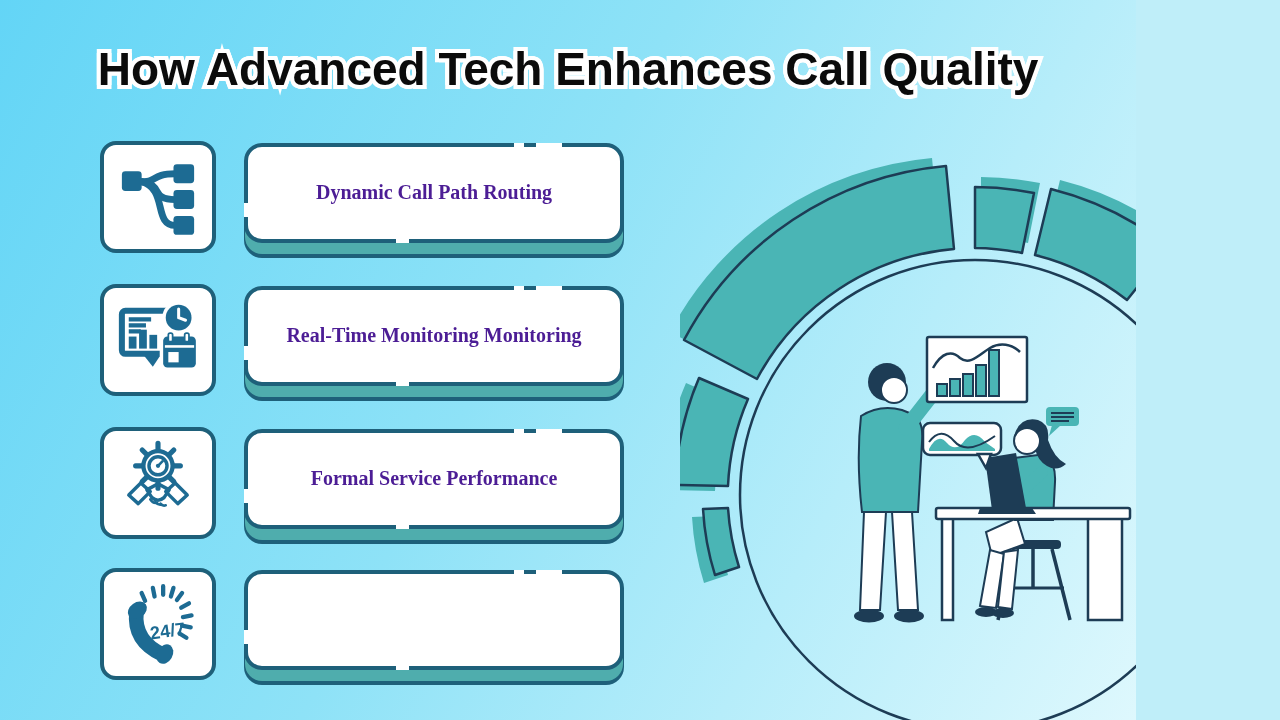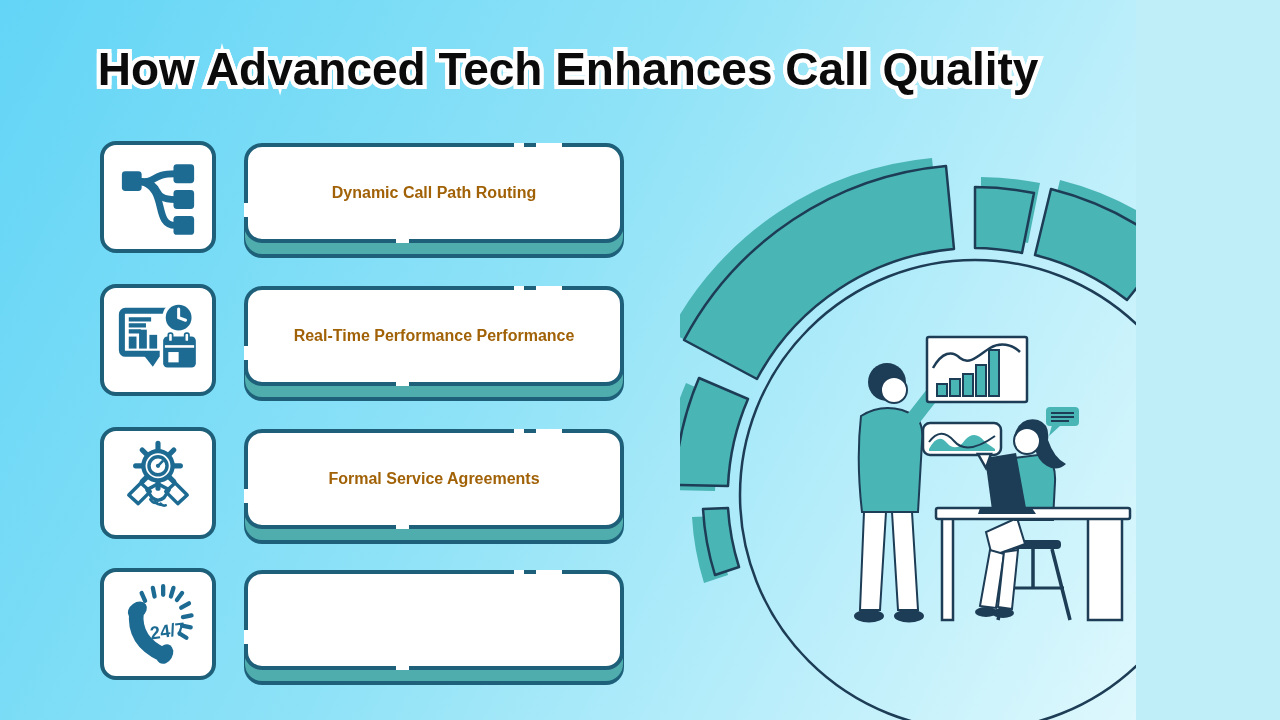--- a/index.html
+++ b/index.html
@@ -22,21 +22,21 @@
     border-radius:16px; display:flex; align-items:center; justify-content:center;
     flex:0 0 auto;
   }
   .fbtn {
     position:relative; margin-left:28px; margin-top:2px; width:380px; height:100px;
     background:#ffffff; border:4px solid #1e607a; border-radius:18px;
     display:flex; align-items:center; justify-content:center; text-align:center;
     box-shadow:0 12px 0 -1px #4fadad, 0 15px 0 0 #1e607a;
   }
   .fbtn .label {
-    font-size:16px; font-weight:700; color:#a16207; line-height:1.18; padding:0 28px;
+    font-size:20px; font-weight:700; color:#4c1d95; line-height:1.18; padding:0 28px;font-family:Liberation Serif, serif;
   }
   .gap { position:absolute; background:#ffffff; }
   .gap-t1 { top:-4px; right:58px; width:26px; height:4px; }
   .gap-t2 { top:-4px; right:96px; width:10px; height:4px; }
   .gap-l  { left:-4px; top:56px; width:4px; height:14px; }
   .gap-b  { bottom:-4px; left:148px; width:13px; height:4px; }
   .illu { position:absolute; left:680px; top:120px; width:600px; height:600px; }
   
   .tf { fill:#4ab5b5; }
   .to { stroke:#1d3c55; }
@@ -89,21 +89,21 @@
         <rect x="81" y="42" width="5" height="10" rx="2" fill="#ffffff" stroke="#1d6b93" stroke-width="2"></rect>
         <rect x="58" y="56" width="34" height="3" fill="#ffffff"></rect>
         <rect x="62" y="64" width="12" height="12" fill="#ffffff"></rect>
       </svg>
     </div>
     <div class="fbtn">
       <span class="gap gap-t1"></span>
       <span class="gap gap-t2"></span>
       <span class="gap gap-l"></span>
       <span class="gap gap-b"></span>
-      <div class="label">Real-Time Performance Performance</div>
+      <div class="label">Real-Time Monitoring Monitoring</div>
     </div>
   </div>
 
   <div class="row row3">
     <div class="ibox">
       <svg width="88" height="86" viewBox="0 0 100 100">
         <g class="gstroke" stroke-width="6" stroke-linecap="round">
           <path d="M69,30 L76,30 M63.4,43.4 L68.4,48.4 M50,49 L50,56 M36.6,43.4 L31.6,48.4 M31,30 L24,30 M36.6,16.6 L31.6,11.6 M50,11 L50,4 M63.4,16.6 L68.4,11.6"></path>
         </g>
         <circle class="gstroke" stroke-width="5" cx="50" cy="30" r="17" fill="#fff"></circle>
@@ -120,21 +120,21 @@
           <path d="M47,72 q3,4 7,3"></path>
           <path d="M53,74 q2,3 6,2"></path>
         </g>
       </svg>
     </div>
     <div class="fbtn">
       <span class="gap gap-t1"></span>
       <span class="gap gap-t2"></span>
       <span class="gap gap-l"></span>
       <span class="gap gap-b"></span>
-      <div class="label">Formal Service Agreements</div>
+      <div class="label">Formal Service Performance</div>
     </div>
   </div>
 
   <div class="row row4">
     <div class="ibox">
       <svg width="88" height="86" viewBox="0 0 100 100">
         <g class="gstroke" stroke-width="5" stroke-linecap="round">
           <path d="M31,14 L35,23 M44,8 L46,18 M56,6 L56,16 M68,8 L65,18 M78,14 L72,22 M86,26 L77,31 M89,40 L79,42 M88,54 L78,52 M83,66 L75,61"></path>
         </g>
         <path class="gstroke" stroke-width="17" stroke-linecap="round" d="M25,36 Q21,70 56,86"></path>

